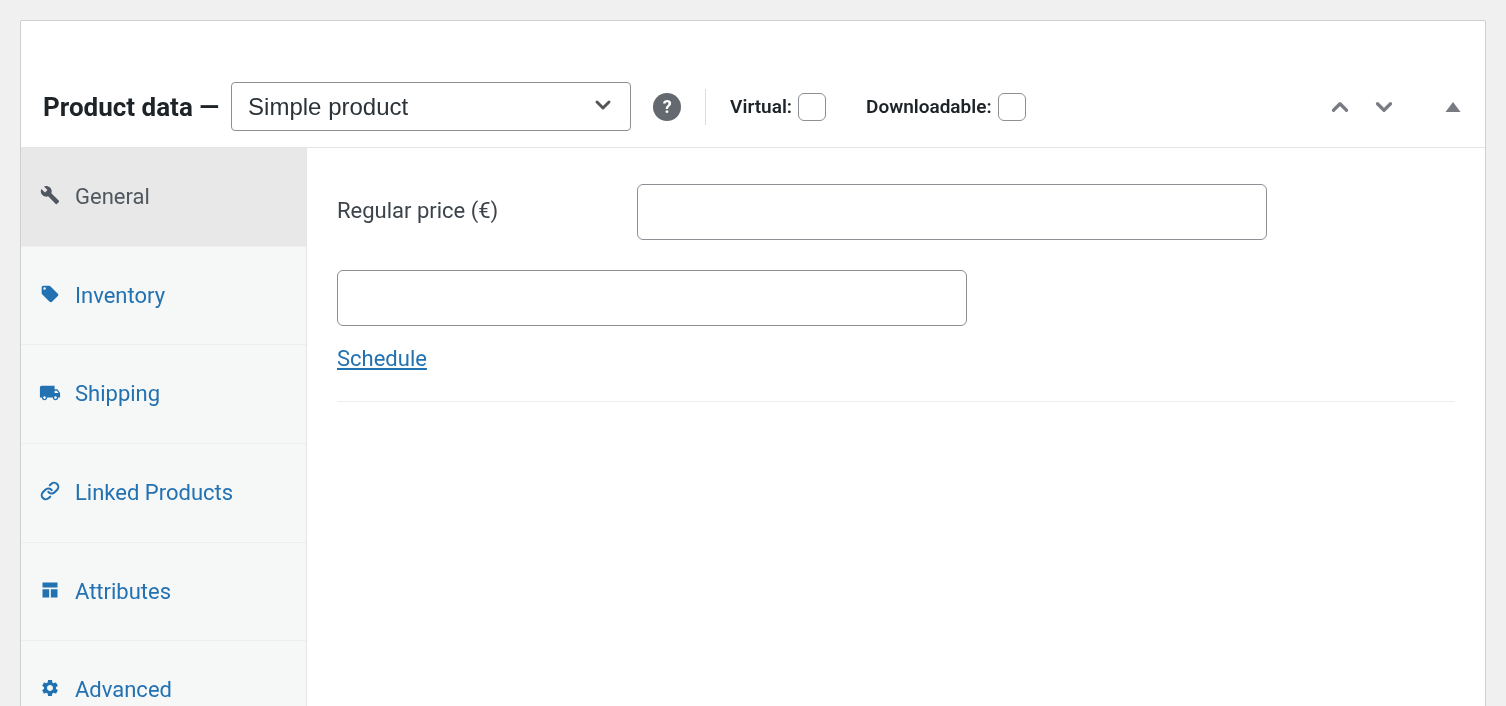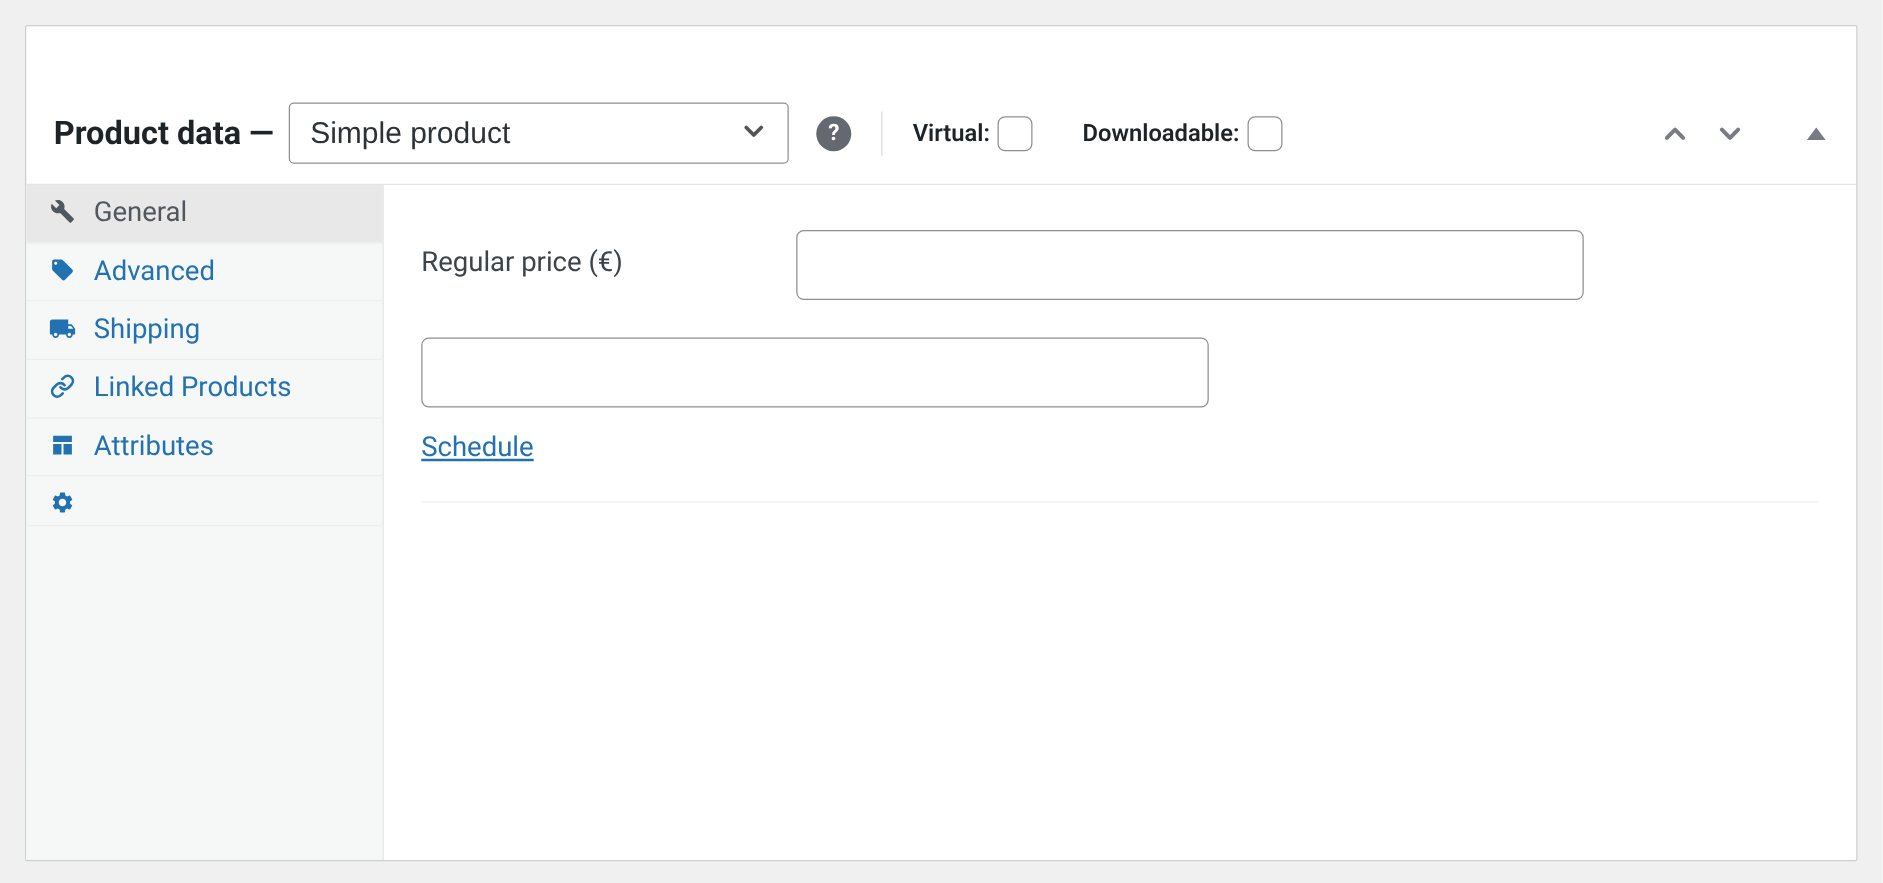--- a/index.html
+++ b/index.html
@@ -101,21 +101,21 @@
       min-height: 540px;
     }
     .sidebar {
       width: 286px;
       background: #f6f7f7;
       border-right: 1px solid #e5e5e5;
     }
     .sidebar-item {
       display: flex;
       align-items: flex-start;
-      padding: 8px 18px;
+      padding: 34px 18px;
       border-top: 1px solid #eee;
       border-bottom: none;
       color: #2271b1;
       font-size: 22px;
       cursor: pointer;
       gap: 14px;
       line-height: 1.35;
     }
     .sidebar-item:first-child { border-top: none; }
     .sidebar-item.active {
@@ -236,21 +236,21 @@
         </span>
         <span class="label">General</span>
       </div>
 
       <div class="sidebar-item">
         <span class="icon">
           <svg width="20" height="20" viewBox="0 0 24 24" fill="currentColor">
               <path d="M21.41 11.58l-9-9C12.05 2.22 11.55 2 11 2H4c-1.1 0-2 .9-2 2v7c0 .55.22 1.05.59 1.42l9 9c.36.36.86.58 1.41.58s1.05-.22 1.41-.59l7-7c.37-.36.59-.86.59-1.41s-.23-1.06-.59-1.42zM5.5 7C4.67 7 4 6.33 4 5.5S4.67 4 5.5 4 7 4.67 7 5.5 6.33 7 5.5 7z"></path>
             </svg>
         </span>
-        <span class="label">Advanced</span>
+        <span class="label">Inventory</span>
       </div>
 
       <div class="sidebar-item">
         <span class="icon">
           <svg width="22" height="22" viewBox="0 0 24 24" fill="currentColor">
               <path d="M20 8h-3V4H3c-1.1 0-2 .9-2 2v11h2c0 1.66 1.34 3 3 3s3-1.34 3-3h6c0 1.66 1.34 3 3 3s3-1.34 3-3h2v-5l-3-4zM6 18.5c-.83 0-1.5-.67-1.5-1.5s.67-1.5 1.5-1.5 1.5.67 1.5 1.5-.67 1.5-1.5 1.5zm13.5-9l1.96 2.5H17V9.5h2.5zm-1.5 9c-.83 0-1.5-.67-1.5-1.5s.67-1.5 1.5-1.5 1.5.67 1.5 1.5-.67 1.5-1.5 1.5z"></path>
             </svg>
         </span>
         <span class="label">Shipping</span>
       </div>
@@ -273,20 +273,21 @@
         </span>
         <span class="label">Attributes</span>
       </div>
 
       <div class="sidebar-item" style="border-bottom:1px solid #eee">
         <span class="icon">
           <svg width="20" height="20" viewBox="0 0 24 24" fill="currentColor">
               <path d="M19.14 12.94c.04-.3.06-.61.06-.94 0-.32-.02-.64-.07-.94l2.03-1.58c.18-.14.23-.41.12-.61l-1.92-3.32c-.12-.22-.37-.29-.59-.22l-2.39.96c-.5-.38-1.03-.7-1.62-.94l-.36-2.54c-.04-.24-.24-.41-.48-.41h-3.84c-.24 0-.43.17-.47.41l-.36 2.54c-.59.24-1.13.57-1.62.94l-2.39-.96c-.22-.08-.47 0-.59.22L2.74 8.87c-.12.21-.08.47.12.61l2.03 1.58c-.05.3-.09.63-.09.94s.02.64.07.94l-2.03 1.58c-.18.14-.23.41-.12.61l1.92 3.32c.12.22.37.29.59.22l2.39-.96c.5.38 1.03.7 1.62.94l.36 2.54c.05.24.24.41.48.41h3.84c.24 0 .44-.17.47-.41l.36-2.54c.59-.24 1.13-.56 1.62-.94l2.39.96c.22.08.47 0 .59-.22l1.92-3.32c.12-.22.07-.47-.12-.61l-2.01-1.58zM12 15.6c-1.98 0-3.6-1.62-3.6-3.6s1.62-3.6 3.6-3.6 3.6 1.62 3.6 3.6-1.62 3.6-3.6 3.6z"></path>
             </svg>
         </span>
+        <span class="label">Advanced</span>
       </div>
 
     </div>
 
     <div class="content">
       <div class="form-row">
         <div class="form-label">Regular price (€)</div>
         <div class="form-field">
           <input type="text" class="text-input" value="" style="">
         </div>

